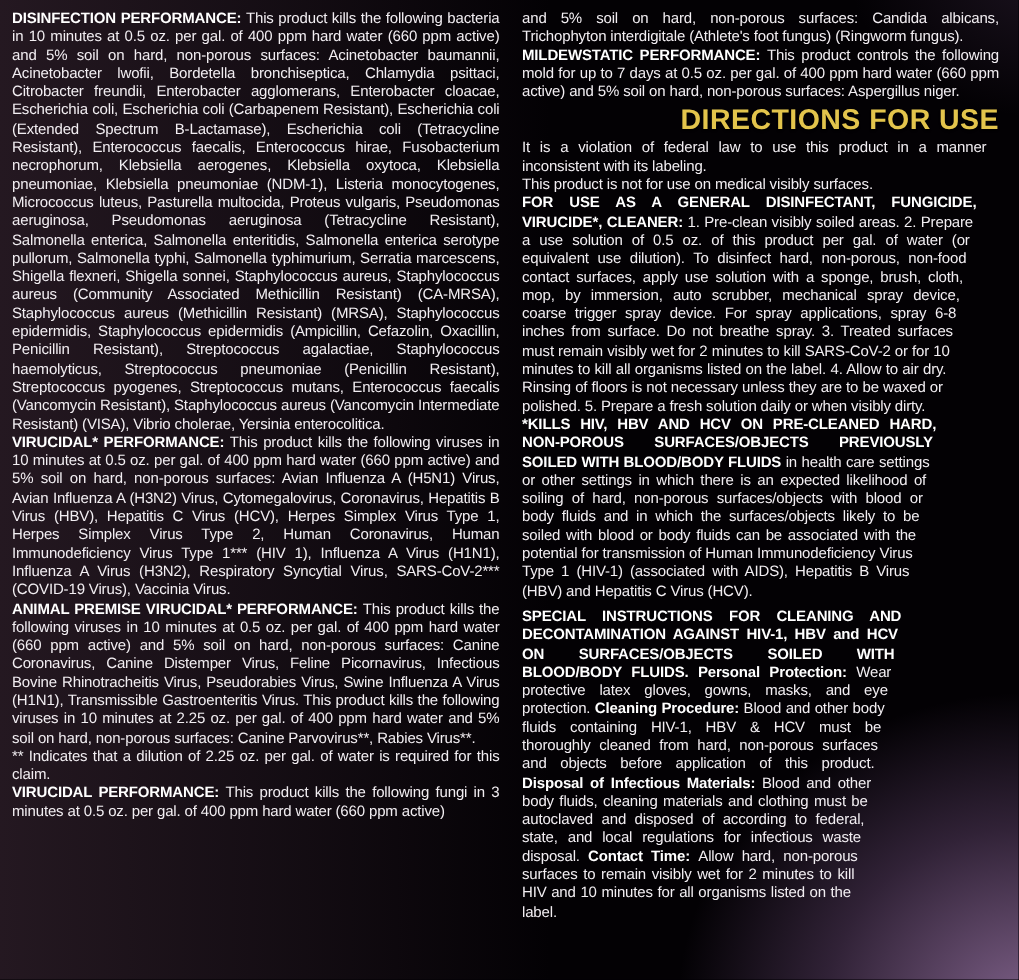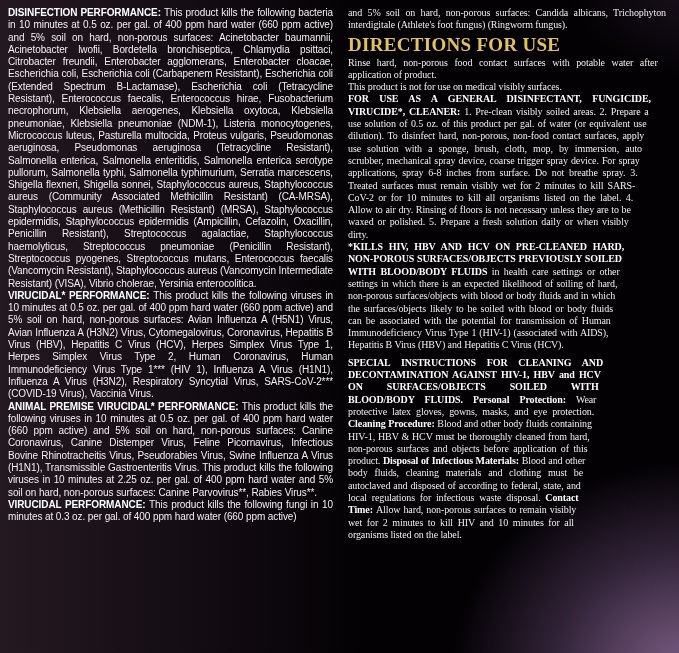--- a/index.html
+++ b/index.html
@@ -14,37 +14,37 @@
       linear-gradient(90deg, rgba(42,28,38,.85) 0%, rgba(32,21,30,.55) 30%, rgba(0,0,0,0) 54%);
     color: var(--text, #f2eef2);
   }
   .page {
     width: 679px; height: 547px;
     display: flex; gap: 15px;
     padding: 7px 13px 6px 8px;
   }
   .col { flex: 0 0 auto; }
   .col-left  { width: 325px; }
-  .col-right { width: 318px; font-family: Liberation Serif, serif; }
+  .col-right { width: 318px; }
   p.para {
     margin: 0;
     font-size: 10px;
     line-height: 12.3px;
     letter-spacing: -0.1px;
     text-align: justify;
     color: var(--text, #f2eef2);
   }
   p.para b { font-weight: 700; color: #ffffff; }
   p.para.gap { margin-top: 5px; }
   .directions-heading {
     margin: 2px 0 1px 0;
     font-size: 19px;
     font-weight: 700;
     letter-spacing: 0.3px;
-    text-align: left;
+    text-align: right;
     color: var(--gold, #e3c44c);
     text-shadow: 0 1px 1px rgba(0,0,0,.65);
     white-space: nowrap;
   }
   
   .bottle-spacer {
     float: right;
     width: 100px; height: 150px;
     margin-top: 400px;
     shape-outside: polygon(100% 0%, 100% 100%, 0% 100%);
@@ -53,34 +53,36 @@
 </style>
 </head>
 <body style="--bg: #030104; --text: #f2eef2; --gold: #e3c44c;">
 
 <div class="page">
 
   <div class="col col-left" id="col-left">
       <p class="para"><b>DISINFECTION PERFORMANCE: </b><span>This product kills the following bacteria in 10 minutes at 0.5 oz. per gal. of 400 ppm hard water (660 ppm active) and 5% soil on hard, non-porous surfaces: Acinetobacter baumannii, Acinetobacter lwofii, Bordetella bronchiseptica, Chlamydia psittaci, Citrobacter freundii, Enterobacter agglomerans, Enterobacter cloacae, Escherichia coli, Escherichia coli (Carbapenem Resistant), Escherichia coli (Extended Spectrum B-Lactamase), Escherichia coli (Tetracycline Resistant), Enterococcus faecalis, Enterococcus hirae, Fusobacterium necrophorum, Klebsiella aerogenes, Klebsiella oxytoca, Klebsiella pneumoniae, Klebsiella pneumoniae (NDM-1), Listeria monocytogenes, Micrococcus luteus, Pasturella multocida, Proteus vulgaris, Pseudomonas aeruginosa, Pseudomonas aeruginosa (Tetracycline Resistant), Salmonella enterica, Salmonella enteritidis, Salmonella enterica serotype pullorum, Salmonella typhi, Salmonella typhimurium, Serratia marcescens, Shigella flexneri, Shigella sonnei, Staphylococcus aureus, Staphylococcus aureus (Community Associated Methicillin Resistant) (CA-MRSA), Staphylococcus aureus (Methicillin Resistant) (MRSA), Staphylococcus epidermidis, Staphylococcus epidermidis (Ampicillin, Cefazolin, Oxacillin, Penicillin Resistant), Streptococcus agalactiae, Staphylococcus haemolyticus, Streptococcus pneumoniae (Penicillin Resistant), Streptococcus pyogenes, Streptococcus mutans, Enterococcus faecalis (Vancomycin Resistant), Staphylococcus aureus (Vancomycin Intermediate Resistant) (VISA), Vibrio cholerae, Yersinia enterocolitica.</span></p>
       <p class="para"><b>VIRUCIDAL* PERFORMANCE: </b><span>This product kills the following viruses in 10 minutes at 0.5 oz. per gal. of 400 ppm hard water (660 ppm active) and 5% soil on hard, non-porous surfaces: Avian Influenza A (H5N1) Virus, Avian Influenza A (H3N2) Virus, Cytomegalovirus, Coronavirus, Hepatitis B Virus (HBV), Hepatitis C Virus (HCV), Herpes Simplex Virus Type 1, Herpes Simplex Virus Type 2, Human Coronavirus, Human Immunodeficiency Virus Type 1*** (HIV 1), Influenza A Virus (H1N1), Influenza A Virus (H3N2), Respiratory Syncytial Virus, SARS-CoV-2*** (COVID-19 Virus), Vaccinia Virus.</span></p>
       <p class="para"><b>ANIMAL PREMISE VIRUCIDAL* PERFORMANCE: </b><span>This product kills the following viruses in 10 minutes at 0.5 oz. per gal. of 400 ppm hard water (660 ppm active) and 5% soil on hard, non-porous surfaces: Canine Coronavirus, Canine Distemper Virus, Feline Picornavirus, Infectious Bovine Rhinotracheitis Virus, Pseudorabies Virus, Swine Influenza A Virus (H1N1), Transmissible Gastroenteritis Virus. This product kills the following viruses in 10 minutes at 2.25 oz. per gal. of 400 ppm hard water and 5% soil on hard, non-porous surfaces: Canine Parvovirus**,  Rabies Virus**.</span></p>
-      <p class="para"><b>VIRUCIDAL PERFORMANCE: </b><span>This product kills the following fungi in 10 minutes at 0.3 oz. per gal. of 400 ppm hard water (660 ppm active)</span></p>
+      <p class="para"><span>** Indicates that a dilution of 2.25 oz. per gal. of water is required for this claim.</span></p>
+      <p class="para"><b>VIRUCIDAL PERFORMANCE: </b><span>This product kills the following fungi in 3 minutes at 0.5 oz. per gal. of 400 ppm hard water (660 ppm active)</span></p>
     </div>
 
   <div class="col col-right">
 
     <div id="right-before">
         <p class="para"><span>and 5% soil on hard, non-porous surfaces: Candida albicans, Trichophyton interdigitale  (Athlete's foot fungus) (Ringworm fungus).</span></p>
+        <p class="para"><b>MILDEWSTATIC PERFORMANCE: </b><span>This product controls the following mold for up to 7 days at 0.5 oz. per gal. of 400 ppm hard water (660 ppm active) and 5% soil on hard, non-porous surfaces: Aspergillus niger.</span></p>
       </div>
 
     <h1 class="directions-heading">DIRECTIONS FOR USE</h1>
 
     <div id="right-after">
       <div class="bottle-spacer"></div>
-        <p class="para"><span>Rinse hard, non-porous food contact surfaces with potable water after application of product.</span></p>
+    <p class="para"><span>It is a violation of federal law to use this product in a manner inconsistent with its labeling.</span></p>
         <p class="para"><span>This product is not for use on medical visibly surfaces.</span></p>
         <p class="para"><b>FOR USE AS A GENERAL DISINFECTANT, FUNGICIDE, VIRUCIDE*, CLEANER: </b><span>1. Pre-clean visibly soiled areas. 2. Prepare a use solution of 0.5 oz. of this product per gal. of water (or equivalent use dilution). To disinfect hard, non-porous, non-food contact surfaces, apply use solution with a sponge, brush, cloth, mop, by immersion, auto scrubber, mechanical spray device, coarse trigger spray device. For spray applications, spray 6-8 inches from surface. Do not breathe spray. 3. Treated surfaces must remain visibly wet for 2 minutes to kill SARS-CoV-2 or for 10 minutes to kill all organisms listed on the label. 4. Allow to air dry. Rinsing of floors is not necessary unless they are to be waxed or polished. 5. Prepare a fresh solution daily or when visibly dirty.</span></p>
         <p class="para"><b>*KILLS HIV, HBV AND HCV ON PRE-CLEANED HARD, NON-POROUS SURFACES/OBJECTS PREVIOUSLY SOILED WITH BLOOD/BODY FLUIDS </b><span>in health care settings or other settings in which there is an expected likelihood of soiling of hard, non-porous surfaces/objects with blood or body fluids and in which the surfaces/objects likely to be soiled with blood or body fluids can be associated with the potential for transmission of Human Immunodeficiency Virus Type 1 (HIV-1) (associated with AIDS), Hepatitis B Virus (HBV) and Hepatitis C Virus (HCV).</span></p>
         <p class="para gap"><b>SPECIAL INSTRUCTIONS FOR CLEANING AND DECONTAMINATION AGAINST HIV-1, HBV and HCV ON SURFACES/OBJECTS SOILED WITH BLOOD/BODY FLUIDS. </b><b>Personal Protection: </b><span>Wear protective latex gloves, gowns, masks, and eye protection. </span><b>Cleaning Procedure: </b><span>Blood and other body fluids containing HIV-1, HBV &amp; HCV must be thoroughly cleaned from hard, non-porous surfaces and objects before application of this product. </span><b>Disposal of Infectious Materials: </b><span>Blood and other body fluids, cleaning materials and clothing must be autoclaved and disposed of according to federal, state, and local regulations for infectious waste disposal. </span><b>Contact Time: </b><span>Allow hard, non-porous surfaces to remain visibly wet for 2 minutes to kill HIV and 10 minutes for all organisms listed on the label.</span></p>
       </div>
 
   </div>
 </div>
 
 </body></html>

